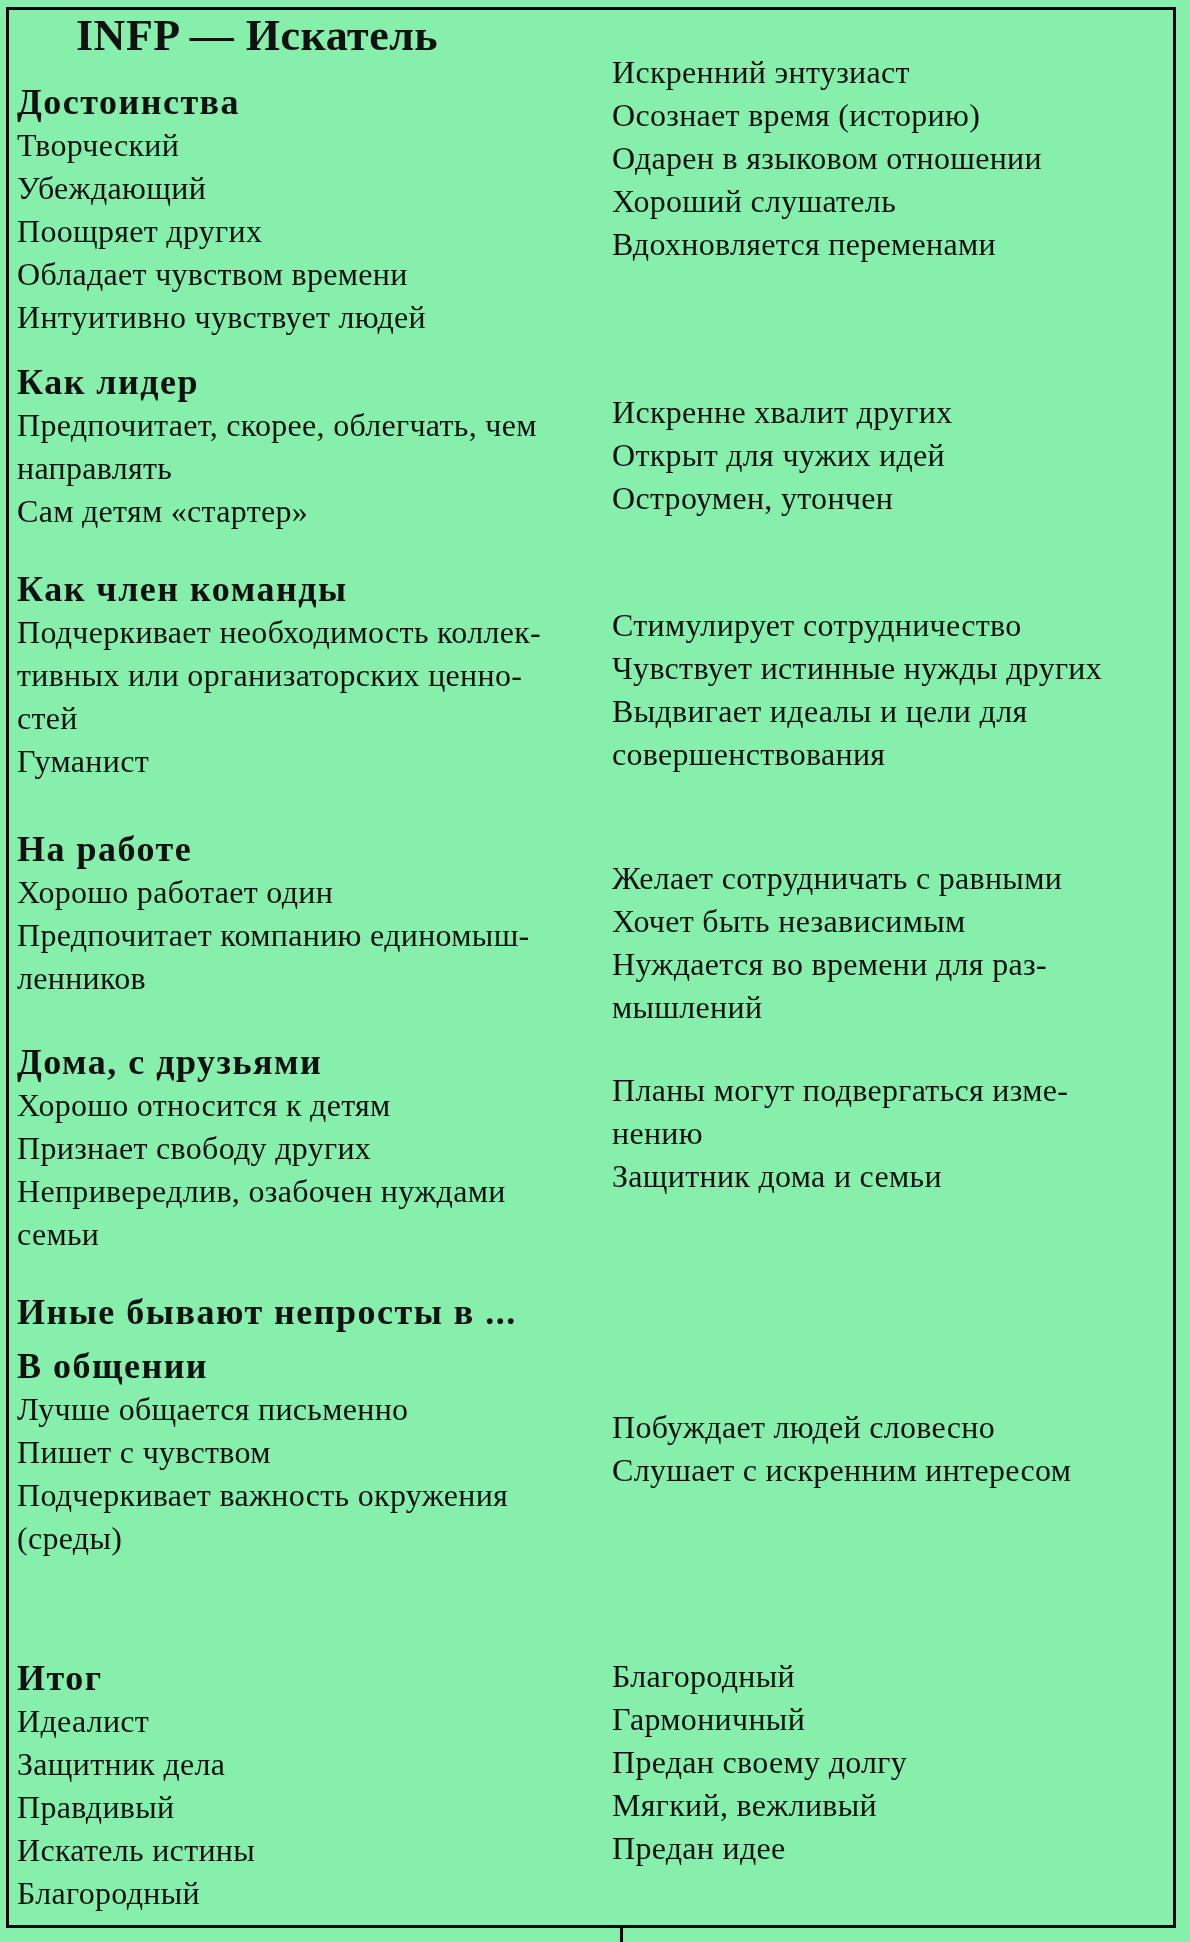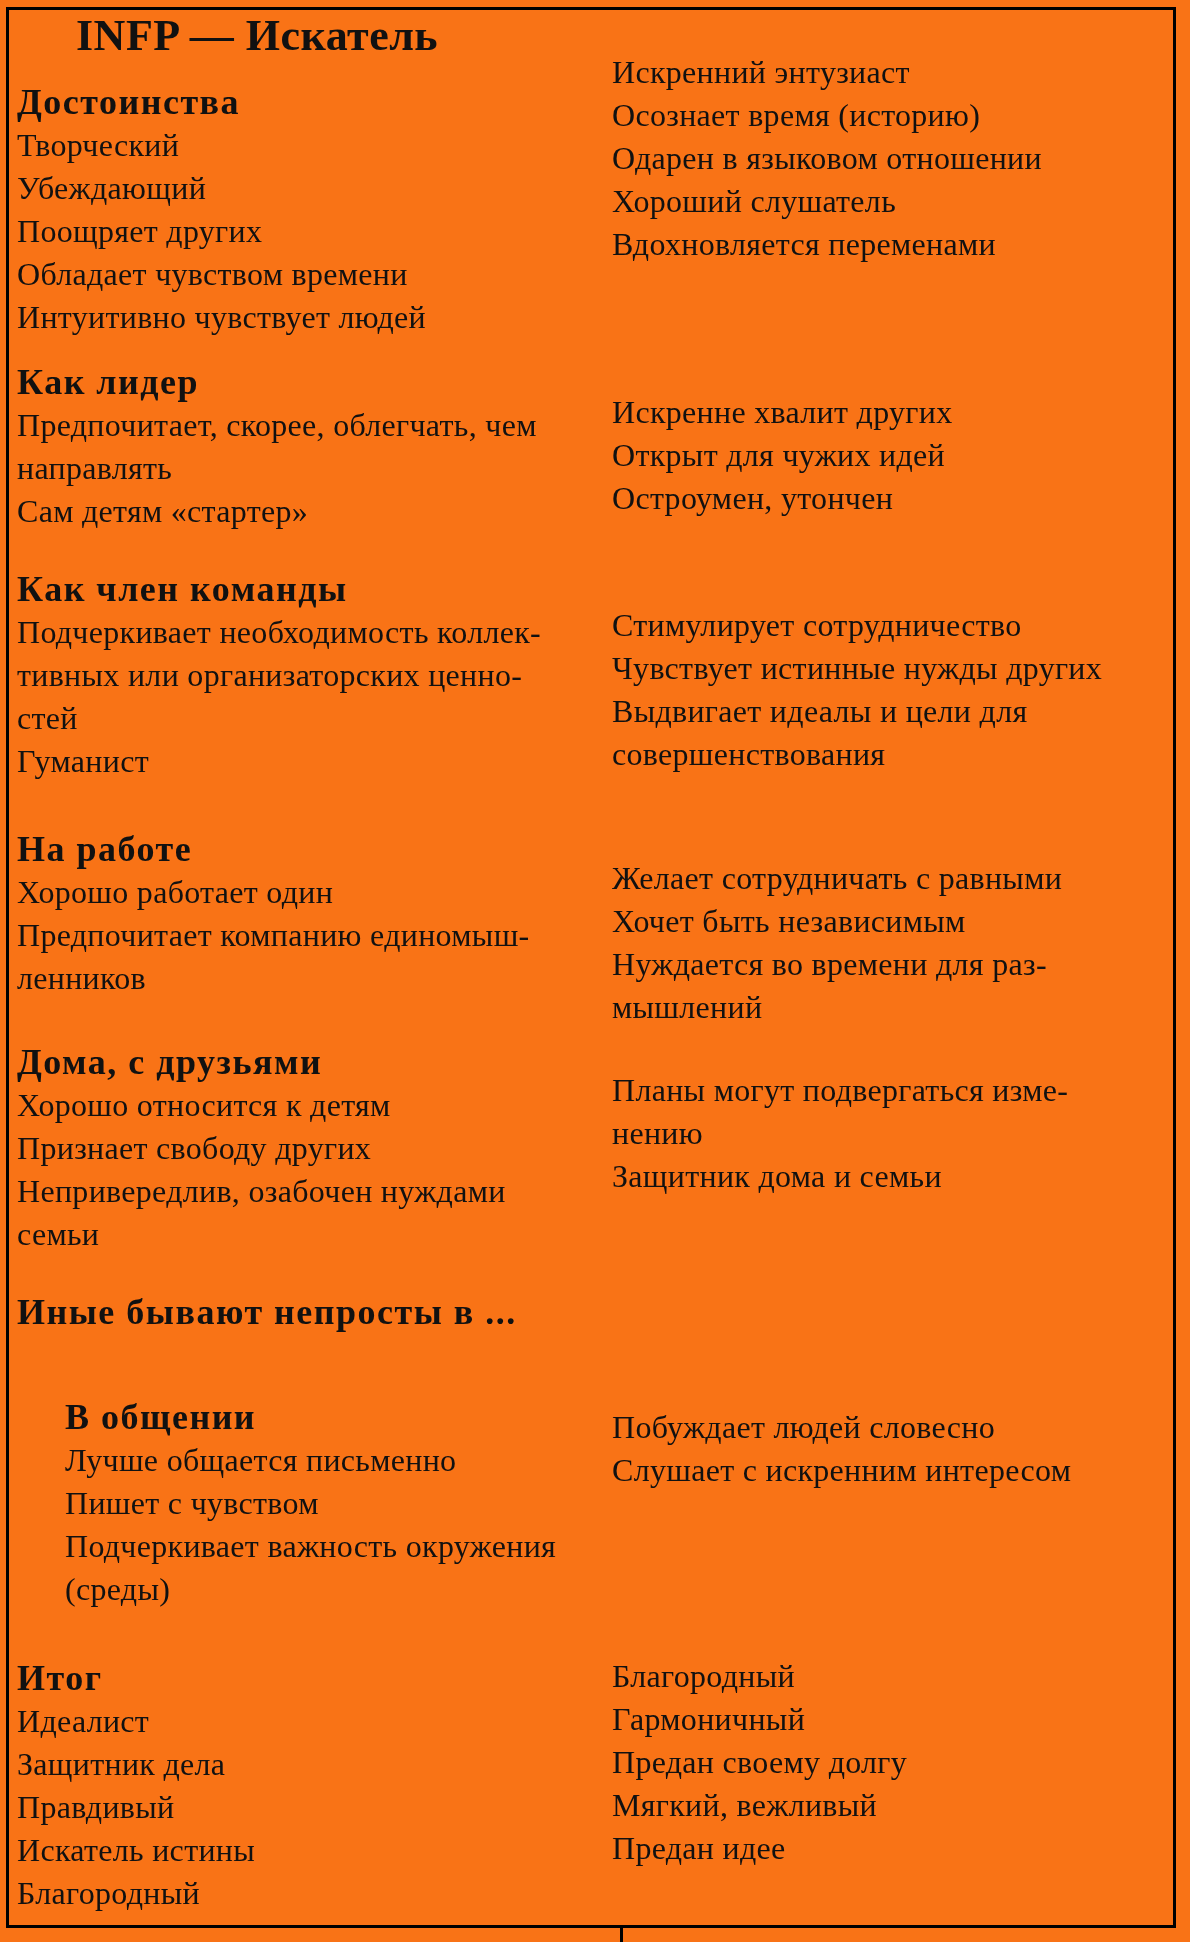--- a/index.html
+++ b/index.html
@@ -1,20 +1,20 @@
 <!DOCTYPE html>
 <html><head>
 <meta charset="utf-8">
 <style>
   html, body { margin: 0; padding: 0; background: #e8e8e8; }
   #page {
     position: relative;
     width: 1190px;
     height: 1942px;
-    background: #f97316;
+    background: #86efac;
     font-family: "Liberation Serif", "DejaVu Serif", serif;
     color: #111111;
     overflow: hidden;
   }
   #frame {
     position: absolute;
     left: 6px; top: 7px;
     width: 1170px; height: 1921px;
     border: 3px solid #000000;
     box-sizing: border-box;
@@ -51,21 +51,21 @@
     letter-spacing: 0.3px;
     line-height: 43px;
   }
   
   #sec-l1 { top: 64px; margin-top: 17px; }
   #sec-l2 { top: 361px; }
   #sec-l3 { top: 568px; }
   #sec-l4 { top: 828px; }
   #sec-l5 { top: 1041px; }
   #sec-l6 { top: 1291px; }
-  #sec-l7 { top: 1396px; margin-left: 48px; }
+  #sec-l7 { top: 1345px; }
   #sec-l8 { top: 1633px; margin-top: 24px; }
   
   #sec-r1 { top: 51px; }
   #sec-r2 { top: 391px; }
   #sec-r3 { top: 604px; }
   #sec-r4 { top: 857px; }
   #sec-r5 { top: 1069px; }
   #sec-r6 { top: 1406px; }
   #sec-r7 { top: 1655px; }
 </style>

